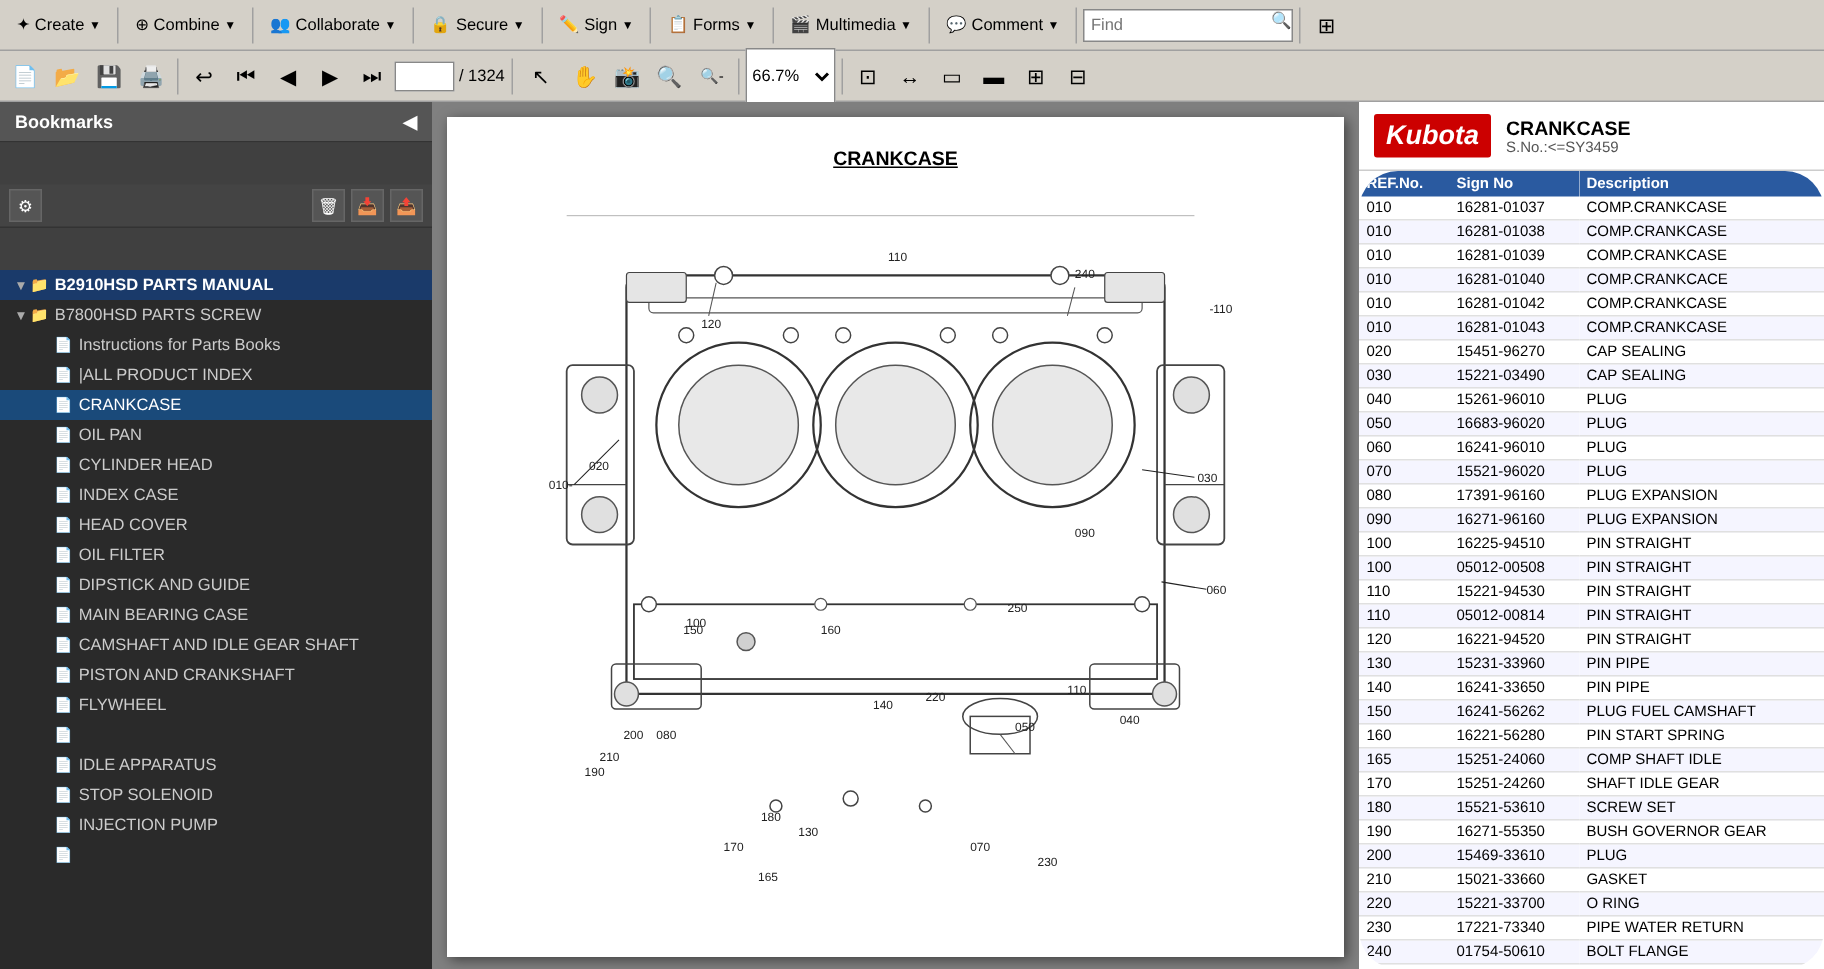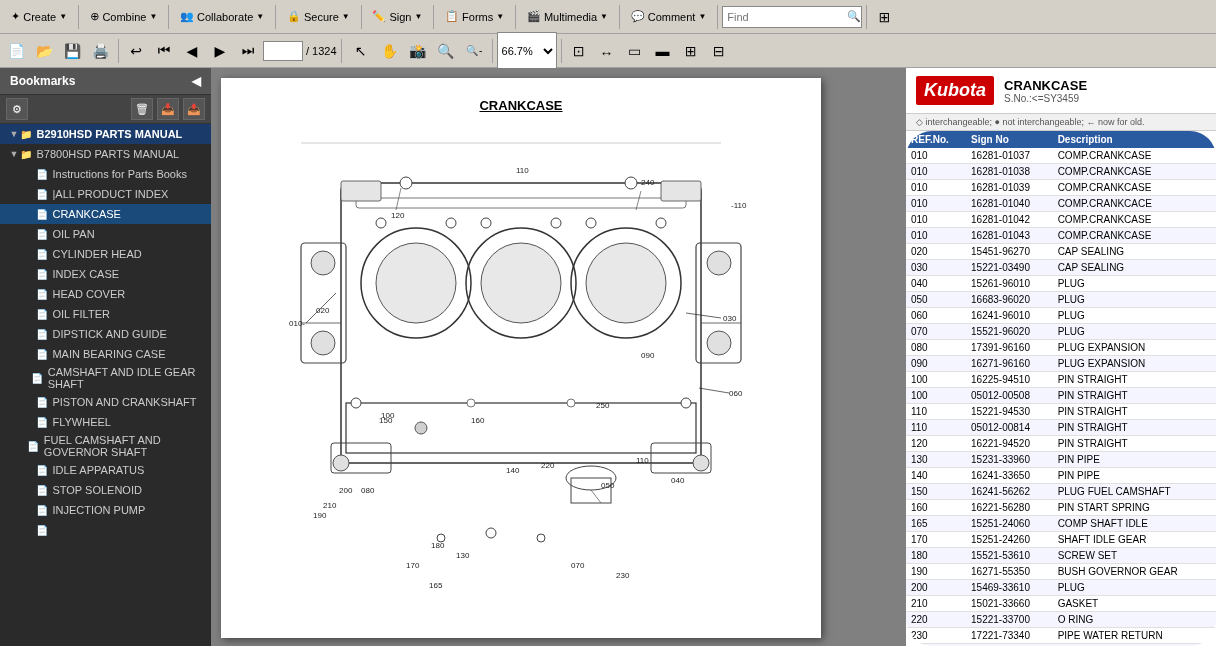--- a/index.html
+++ b/index.html
@@ -23,21 +23,20 @@
       background: #d4d0c8;
       border: 1px solid transparent;
       cursor: pointer;
       font-size: 11px;
       height: 26px;
     }
     .toolbar-btn .arrow { font-size: 8px; }
     .toolbar-separator { width: 1px; height: 24px; background: #a0a0a0; margin: 0 2px; }
     .find-box {
       display: flex;
-      align-items: center;
       background: white;
       border: 1px solid #888;
       height: 22px;
       padding: 0 4px;
       width: 140px;
     }
     .find-box input {
       border: none;
       outline: none;
       font-size: 11px;
@@ -87,25 +86,26 @@
     }
 
     
     .main-layout {
       display: flex;
       height: calc(646px - 68px);
     }
 
     
     .sidebar {
-      width: 211px;
+      width: 288px;
       background: #404040;
       display: flex;
       flex-direction: column;
       flex-shrink: 0;
+      gap: 28px;
     }
     .sidebar-header {
       background: #555;
       color: white;
       padding: 6px 10px;
       font-size: 12px;
       font-weight: bold;
       display: flex;
       align-items: center;
       justify-content: space-between;
@@ -378,21 +378,21 @@
         <span class="indent" style="width:4px;"></span>
         <span class="toggle">▼</span>
         <span class="doc-icon">📁</span>
         <span>B2910HSD PARTS MANUAL</span>
       </div>
 
       <div class="tree-item">
         <span class="indent" style="width:4px;"></span>
         <span class="toggle">▼</span>
         <span class="doc-icon">📁</span>
-        <span>B7800HSD PARTS MANUAL</span>
+        <span>B7800HSD PARTS SCREW</span>
       </div>
 
       <div class="tree-item">
         <span class="indent" style="width:20px;"></span>
         <span class="toggle"> </span>
         <span class="doc-icon">📄</span>
         <span>Instructions for Parts Books</span>
       </div>
 
       <div class="tree-item">
@@ -476,21 +476,20 @@
         <span class="indent" style="width:20px;"></span>
         <span class="toggle"> </span>
         <span class="doc-icon">📄</span>
         <span>FLYWHEEL</span>
       </div>
 
       <div class="tree-item">
         <span class="indent" style="width:20px;"></span>
         <span class="toggle"> </span>
         <span class="doc-icon">📄</span>
-        <span>FUEL CAMSHAFT AND GOVERNOR SHAFT</span>
       </div>
 
       <div class="tree-item">
         <span class="indent" style="width:20px;"></span>
         <span class="toggle"> </span>
         <span class="doc-icon">📄</span>
         <span>IDLE APPARATUS</span>
       </div>
 
       <div class="tree-item">
@@ -651,23 +650,20 @@
 
   <div class="right-panel">
     <div class="kubota-header">
       <div class="kubota-logo">
         <span>Kubota</span>
       </div>
       <div class="kubota-info">
         <div class="part-title">CRANKCASE</div>
         <div style="font-size:10px; color:#555;">S.No.:&lt;=SY3459</div>
       </div>
-    </div>
-    <div class="legend-bar">
-      <span>◇ interchangeable;  ● not interchangeable;  ← now for old.</span>
     </div>
     <div class="parts-table">
       <table>
         <thead>
           <tr>
             <th>REF.No.</th>
             <th>Sign No</th>
             <th>Description</th>
           </tr>
         </thead>

